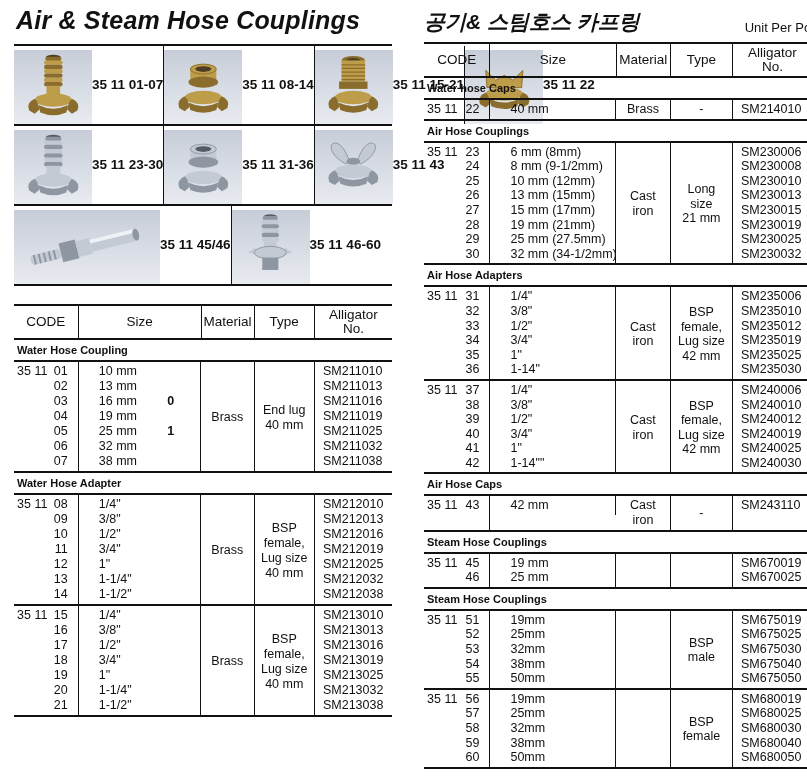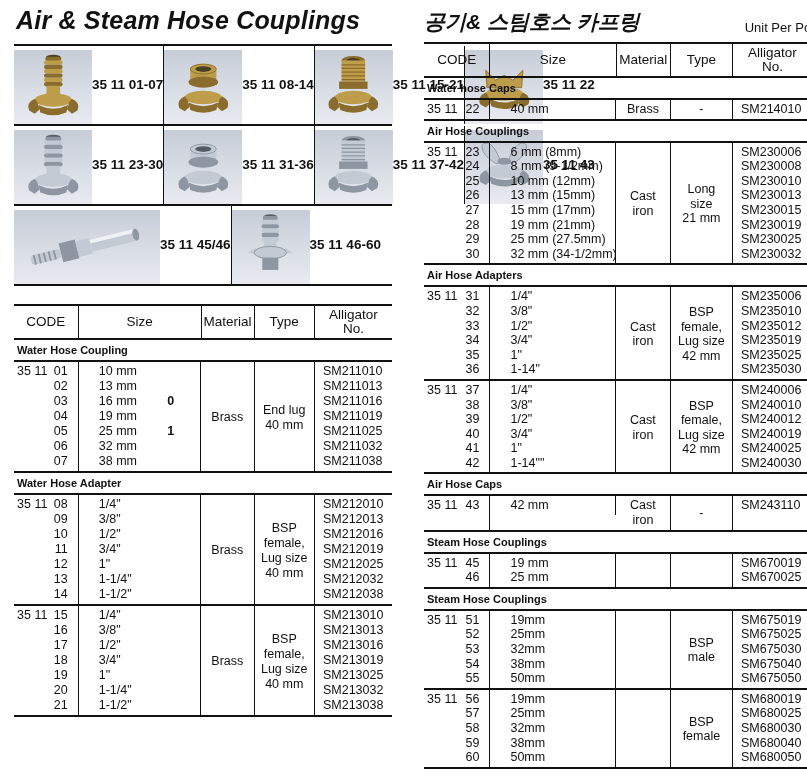--- a/index.html
+++ b/index.html
@@ -203,28 +203,20 @@
             <div class="photo steel">
               <svg>
                 <use href="#sym-female-coupling"></use>
               </svg>
             </div>
             <div class="pg-label">35 11 31-36</div>
           </div>
           <div class="pg-cell">
             <div class="photo steel">
               <svg>
-                <use href="#sym-male-coupling"></use>
-              </svg>
-            </div>
-            <div class="pg-label">35 11 37-42</div>
-          </div>
-          <div class="pg-cell">
-            <div class="photo steel">
-              <svg>
                 <use href="#sym-wing-cap"></use>
               </svg>
             </div>
             <div class="pg-label">35 11 43</div>
           </div>
         </div>
         <div class="pg-row r3">
           <div class="pg-cell wc">
             <div class="photo steel wide">
               <svg>

